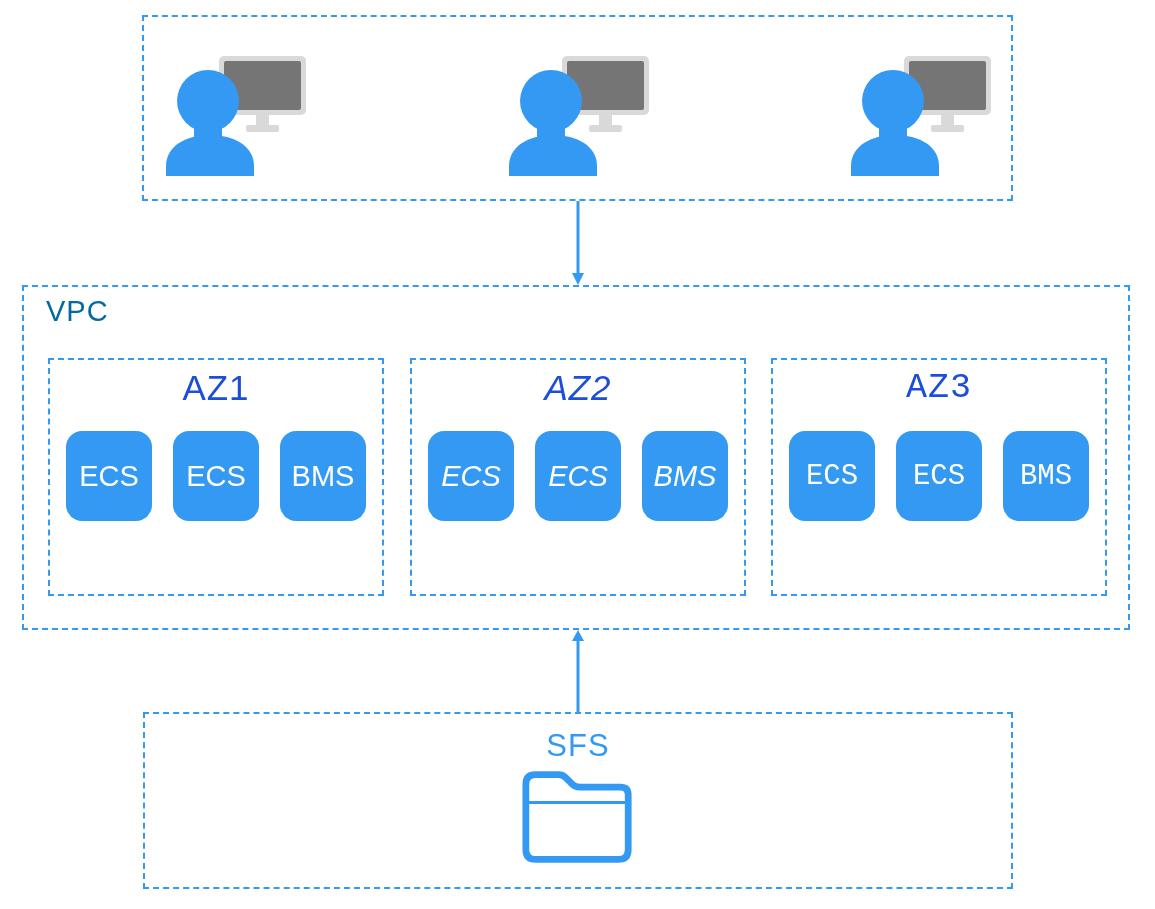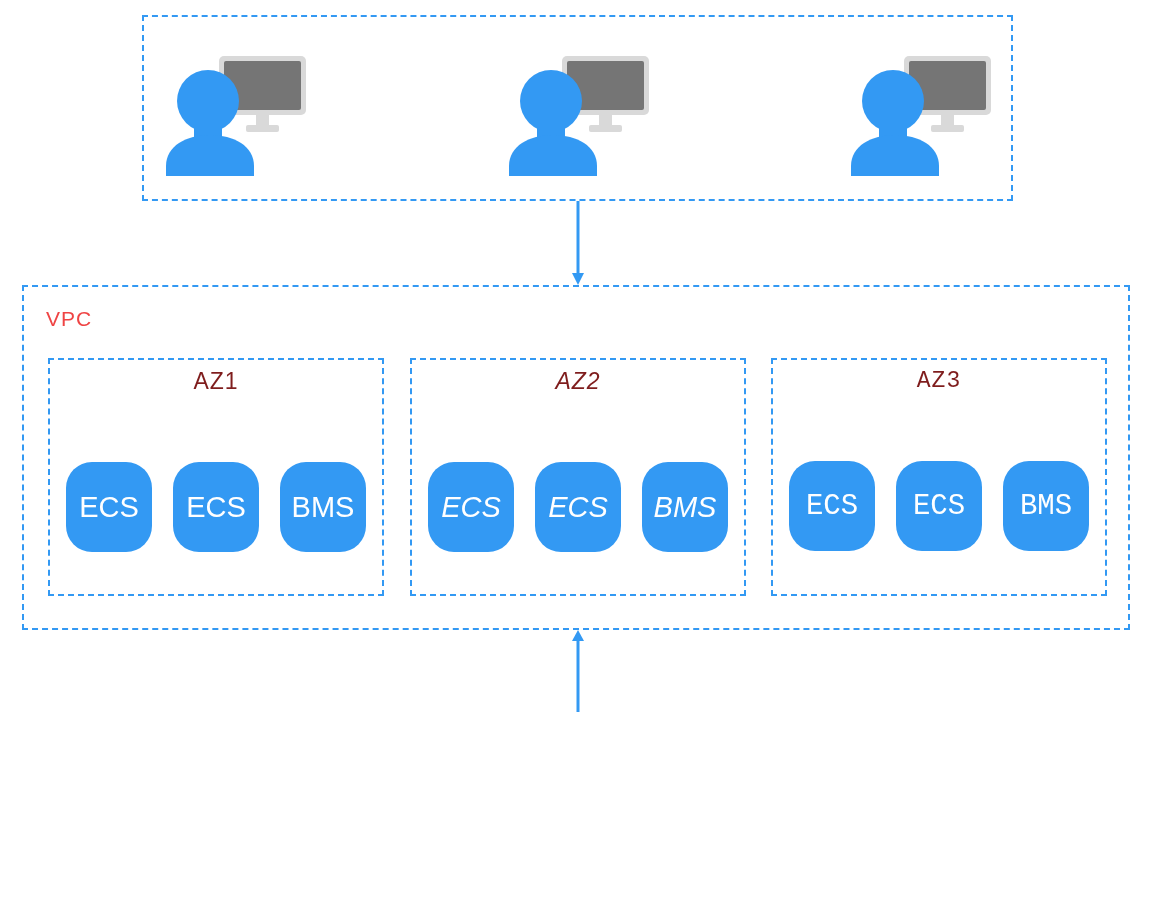--- a/index.html
+++ b/index.html
@@ -33,61 +33,60 @@
   .arrow { position: absolute; }
   .arrow-down { left: 571px; top: 201px; }
   .arrow-up   { left: 571px; top: 630px; }
   
   .vpc-box {
     left: 22px; top: 285px;
     width: 1108px; height: 345px;
   }
   .vpc-label {
     position: absolute;
-    left: 22px; top: 20px;
-    font-size: 21px;
+    left: 22px; top: 8px;
+    font-size: 29px;
     font-weight: 400;
-    color: #ef4444;
+    color: #0369a1;
     letter-spacing: 1px;
   }
   .az-box {
     position: absolute;
     top: 71px;
     width: 336px; height: 238px;
     border: 2px dashed #3399F3;
     display: flex;
     flex-direction: column;
     align-items: center;
   }
   .az-1 { left: 24px; }
   .az-2 { left: 386px; font-style: italic; }
   .az-3 { left: 747px; font-family: Liberation Mono, monospace; }
   .az-label {
     margin-top: 8px;
-    font-size: 23px;
+    font-size: 35px;
     font-weight: 400;
-    color: #7f1d1d;
+    color: #1d4ed8;
     letter-spacing: 1px;
   }
   .node-row {
     display: flex;
     gap: 21px;
     margin-top: 23px;
   }
   .node {
     width: 86px; height: 90px;
     background: #3399F3;
-    border-radius: 26px;
+    border-radius: 16px;
     display: flex;
     align-items: center;
     justify-content: center;
     color: #ffffff;
     font-size: 29px;
     font-weight: 400;
-    margin-top: 44px;
   }
   
   .sfs-box {
     left: 143px; top: 712px;
     width: 870px; height: 177px;
     display: flex;
     flex-direction: column;
     align-items: center;
   }
   .sfs-label {
@@ -168,14 +167,21 @@
         <div class="node">BMS</div>
       </div>
     </div>
   </div>
 
   <svg class="arrow arrow-up" width="14" height="82" viewBox="0 0 14 82">
     <line x1="7" y1="82" x2="7" y2="9" stroke="#3399F3" stroke-width="3"></line>
     <polygon points="1,11 13,11 7,0" fill="#3399F3"></polygon>
   </svg>
 
+  <div class="dashed-box sfs-box">
+    <div class="sfs-label">SFS</div>
+    <svg class="folder-icon-svg" width="112" height="94" viewBox="0 0 116 96">
+      <path d="M 14 4 L 38 4 Q 43 4 46 8 L 52 14 Q 55 17 60 17 L 102 17 Q 110 17 110 25 L 110 82 Q 110 92 100 92 L 14 92 Q 4 92 4 82 L 4 14 Q 4 4 14 4 Z" fill="none" stroke="#3399F3" stroke-width="7" stroke-linejoin="round"></path>
+      <line x1="5" y1="33" x2="109" y2="33" stroke="#3399F3" stroke-width="3"></line>
+    </svg>
+  </div>
 
 </div>
 
 </body></html>

